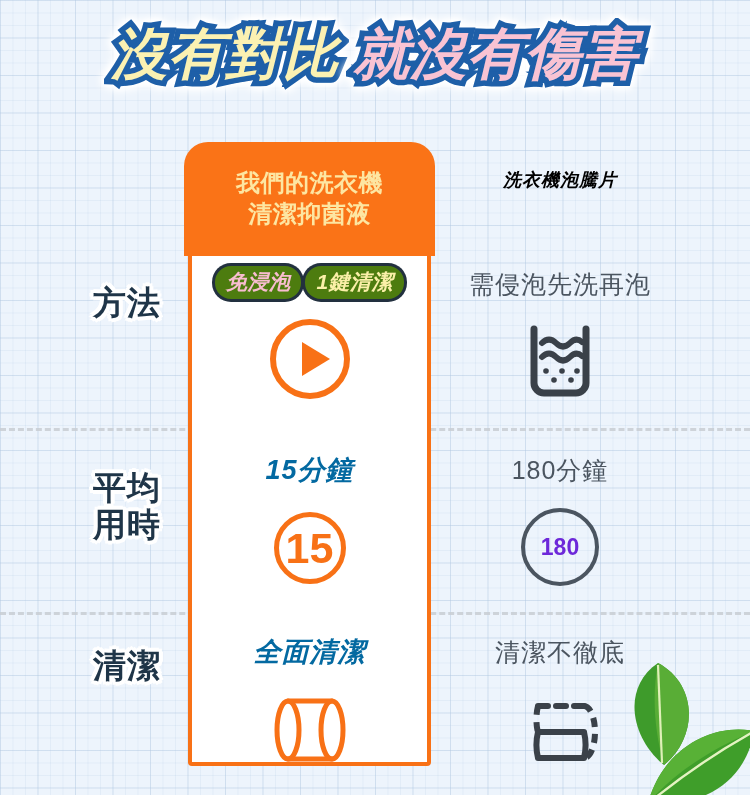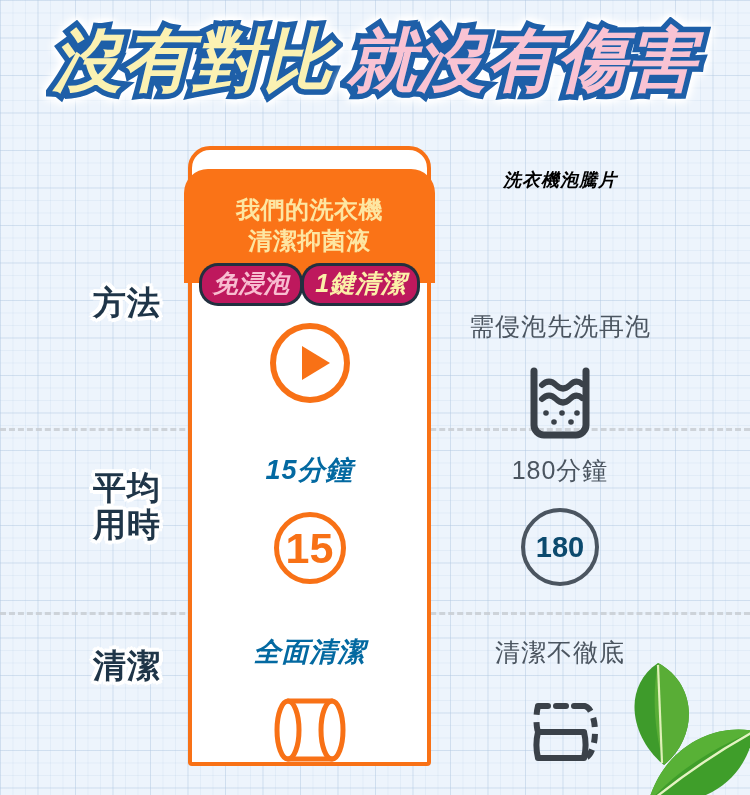--- a/index.html
+++ b/index.html
@@ -31,21 +31,21 @@
   }
 
   
   .title-wrap{
     position:absolute;top:26px;left:0;width:750px;
     text-align:center;
     white-space:nowrap;
   }
   .title{
     display:inline-block;
-    font-size:69px;
+    font-size:56px;
     font-weight:bold;
     font-style:italic;
     letter-spacing:1px;
     line-height:1;
   }
   .title span{
     display:inline-block;
     -webkit-text-stroke:11px #1e5fa8;
     paint-order:stroke fill;
     text-shadow:
@@ -76,21 +76,20 @@
     z-index:5;
     display:flex;
     flex-direction:column;
     align-items:center;
     justify-content:center;
     color:#fde6a2;
     font-weight:bold;
     font-size:24px;
     line-height:1.28;
     letter-spacing:.5px;
-    margin-top:27px;
   }
   .card-head div{text-align:center;}
 
   
   .rival-head{
     position:absolute;
     left:440px;top:168px;
     width:240px;
     text-align:center;
     color:#000000;
@@ -145,24 +144,24 @@
     left:440px;width:240px;
     text-align:center;
     z-index:6;
   }
 
   
   .badges{
     display:flex;justify-content:center;align-items:center;gap:4px;
   }
   .badge{
-    background:#be185d;
+    background:#4d7c0f;
     border-radius:16px;
     padding:5px 11px 7px 11px;
-    font-size:25px;
+    font-size:21px;
     font-weight:bold;
     font-style:italic;
     letter-spacing:.5px;
     line-height:1;
     white-space:nowrap;
     box-shadow:0 0 0 3px #22303f;
   }
   .badge.pink{color:#f8bdd0;}
   .badge.yellow{color:#fbf0a8;}
 
@@ -189,21 +188,21 @@
   }
 
   
   .num-circle{
     width:72px;height:72px;border-radius:50%;
     display:flex;align-items:center;justify-content:center;
     font-size:43px;font-weight:bold;
     box-sizing:border-box;
   }
   .num-circle.orange{border:5px solid #f87116;color:#f87116;}
-  .num-circle.gray{border:4px solid #4b5560;color:#0c4a6e;font-size:29px;width:78px;height:78px;}
+  .num-circle.gray{border:4px solid #4b5560;color:#6d28d9;font-size:23px;width:78px;height:78px;}
 
   
   .leaf{position:absolute;z-index:8;}
   .leaf-a{right:-8px;bottom:-14px;}
   .leaf-b{right:46px;bottom:26px;}
 
   svg{display:block;}
 </style>
 </head>
 <body>
@@ -241,21 +240,21 @@
       <span class="badge yellow">1鍵清潔</span>
     </div>
     <div class="icon-slot">
       <svg width="86" height="86" viewBox="0 0 86 86" aria-hidden="true">
         <circle cx="43" cy="43" r="37" fill="none" stroke="#f87116" stroke-width="6"></circle>
         <path d="M35 26 L63 43 L35 60 Z" fill="#f87116"></path>
       </svg>
     </div>
   </div>
 
-  <div class="rival" style="top:268px;margin-top:42px;">
+  <div class="rival" style="top:268px;">
     <div class="rival-text">需侵泡先洗再泡</div>
     <div class="icon-slot">
       <svg width="86" height="80" viewBox="0 0 86 80" aria-hidden="true">
         <path d="M17 8 L17 62 a10 10 0 0 0 10 10 L59 72 a10 10 0 0 0 10 -10 L69 8" fill="none" stroke="#3a4149" stroke-width="7" stroke-linecap="round"></path>
         <path d="M25 22 q7 -7 14 0 q7 7 14 0 q6 -6 12 -1" fill="none" stroke="#3a4149" stroke-width="6" stroke-linecap="round"></path>
         <path d="M25 36 q7 -7 14 0 q7 7 14 0 q6 -6 12 -1" fill="none" stroke="#3a4149" stroke-width="6" stroke-linecap="round"></path>
         <circle cx="29" cy="50" r="2.8" fill="#3a4149"></circle>
         <circle cx="45" cy="50" r="2.8" fill="#3a4149"></circle>
         <circle cx="60" cy="50" r="2.8" fill="#3a4149"></circle>
         <circle cx="37" cy="59" r="2.8" fill="#3a4149"></circle>

